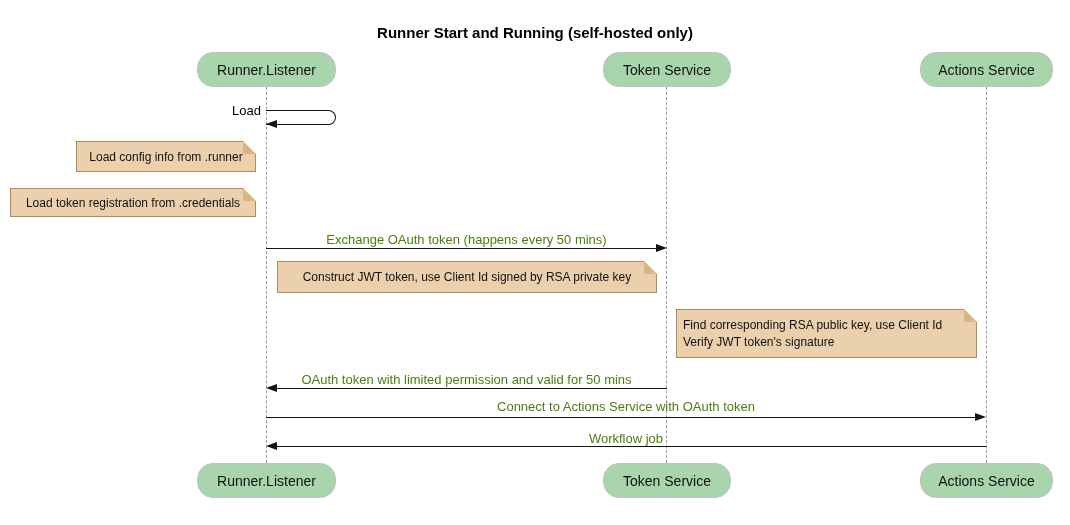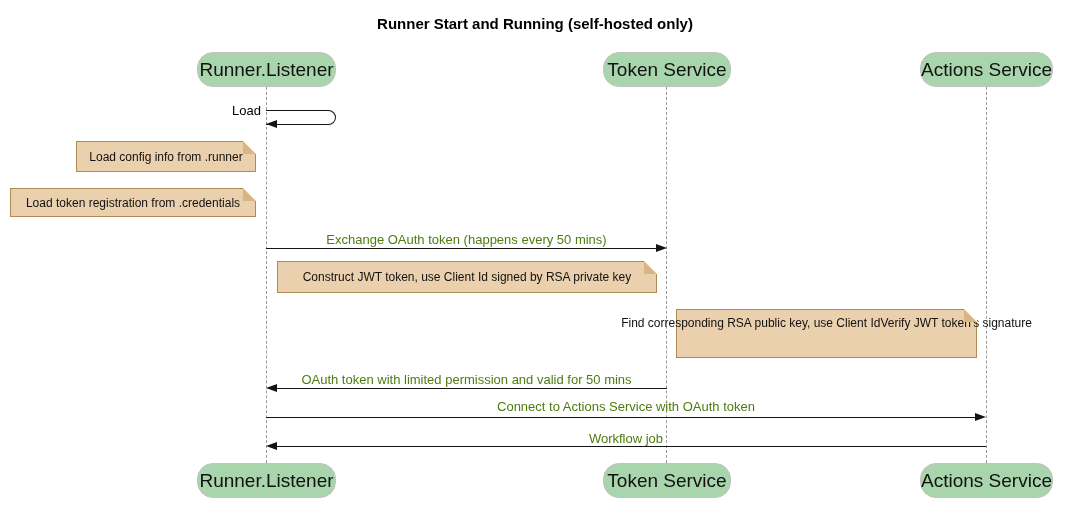--- a/index.html
+++ b/index.html
@@ -8,47 +8,47 @@
     --note-fill:#EBD0AE;
     --note-border:#AE8C55;
     --note-fold:#D9B584;
     --lifeline:#999999;
     --arrow:#141414;
   }
   *{box-sizing:border-box;margin:0;padding:0;}
   html,body{background:#ffffff;}
   body{font-family:"Liberation Sans","DejaVu Sans",sans-serif;}
   .diagram{position:relative;width:1070px;height:525px;background:#ffffff;overflow:hidden;}
-  .title{position:absolute;left:0;top:15px;width:100%;text-align:center;
+  .title{position:absolute;left:0;top:24px;width:100%;text-align:center;
          font-size:15px;font-weight:bold;color:#000;}
   .participant{position:absolute;height:35px;background:var(--participant-fill);
          border:1px solid var(--participant-border);border-radius:16px;
          display:flex;align-items:center;justify-content:center;
-         font-size:19px;color:#111;white-space:nowrap;}
+         font-size:14px;color:#111;white-space:nowrap;}
   .lifeline{position:absolute;top:87px;height:376px;width:0;
          border-left:1.3px dashed var(--lifeline);}
   .msg-label{position:absolute;font-size:13px;color:#4d7c0f;text-align:center;white-space:nowrap;}
   .msg-line{position:absolute;height:1.4px;background:var(--arrow);}
   .arrowhead-right{position:absolute;width:0;height:0;
          border-top:4.5px solid transparent;border-bottom:4.5px solid transparent;
          border-left:11px solid var(--arrow);}
   .arrowhead-left{position:absolute;width:0;height:0;
          border-top:4.5px solid transparent;border-bottom:4.5px solid transparent;
          border-right:11px solid var(--arrow);}
   .self-loop{position:absolute;left:266px;top:110px;width:70px;height:15px;
          border-top:1.4px solid var(--arrow);border-right:1.4px solid var(--arrow);
          border-bottom:1.4px solid var(--arrow);border-radius:0 9px 9px 0;}
   .self-label{position:absolute;left:161px;top:103px;width:100px;text-align:right;
          font-size:13px;color:#000;white-space:nowrap;}
   .note{position:absolute;background:var(--note-fill);border:1px solid var(--note-border);
          display:flex;align-items:center;justify-content:center;
          font-size:12px;color:#111;white-space:nowrap;}
   .note .fold{position:absolute;top:-1px;right:-1px;width:0;height:0;
          border-top:13px solid #ffffff;border-left:13px solid var(--note-fold);}
-  .note.multiline{flex-direction:row;align-items:flex-start;justify-content:center;
+  .note.multiline{flex-direction:column;align-items:flex-start;justify-content:center;
          padding:5px 6px;line-height:17px;}
 </style>
 </head>
 <body>
 
 <div class="diagram">
 
   <div class="title">Runner Start and Running (self-hosted only)</div>
 
   <div class="participant" style="left:197px;top:52px;width:139px;">Runner.Listener</div>

